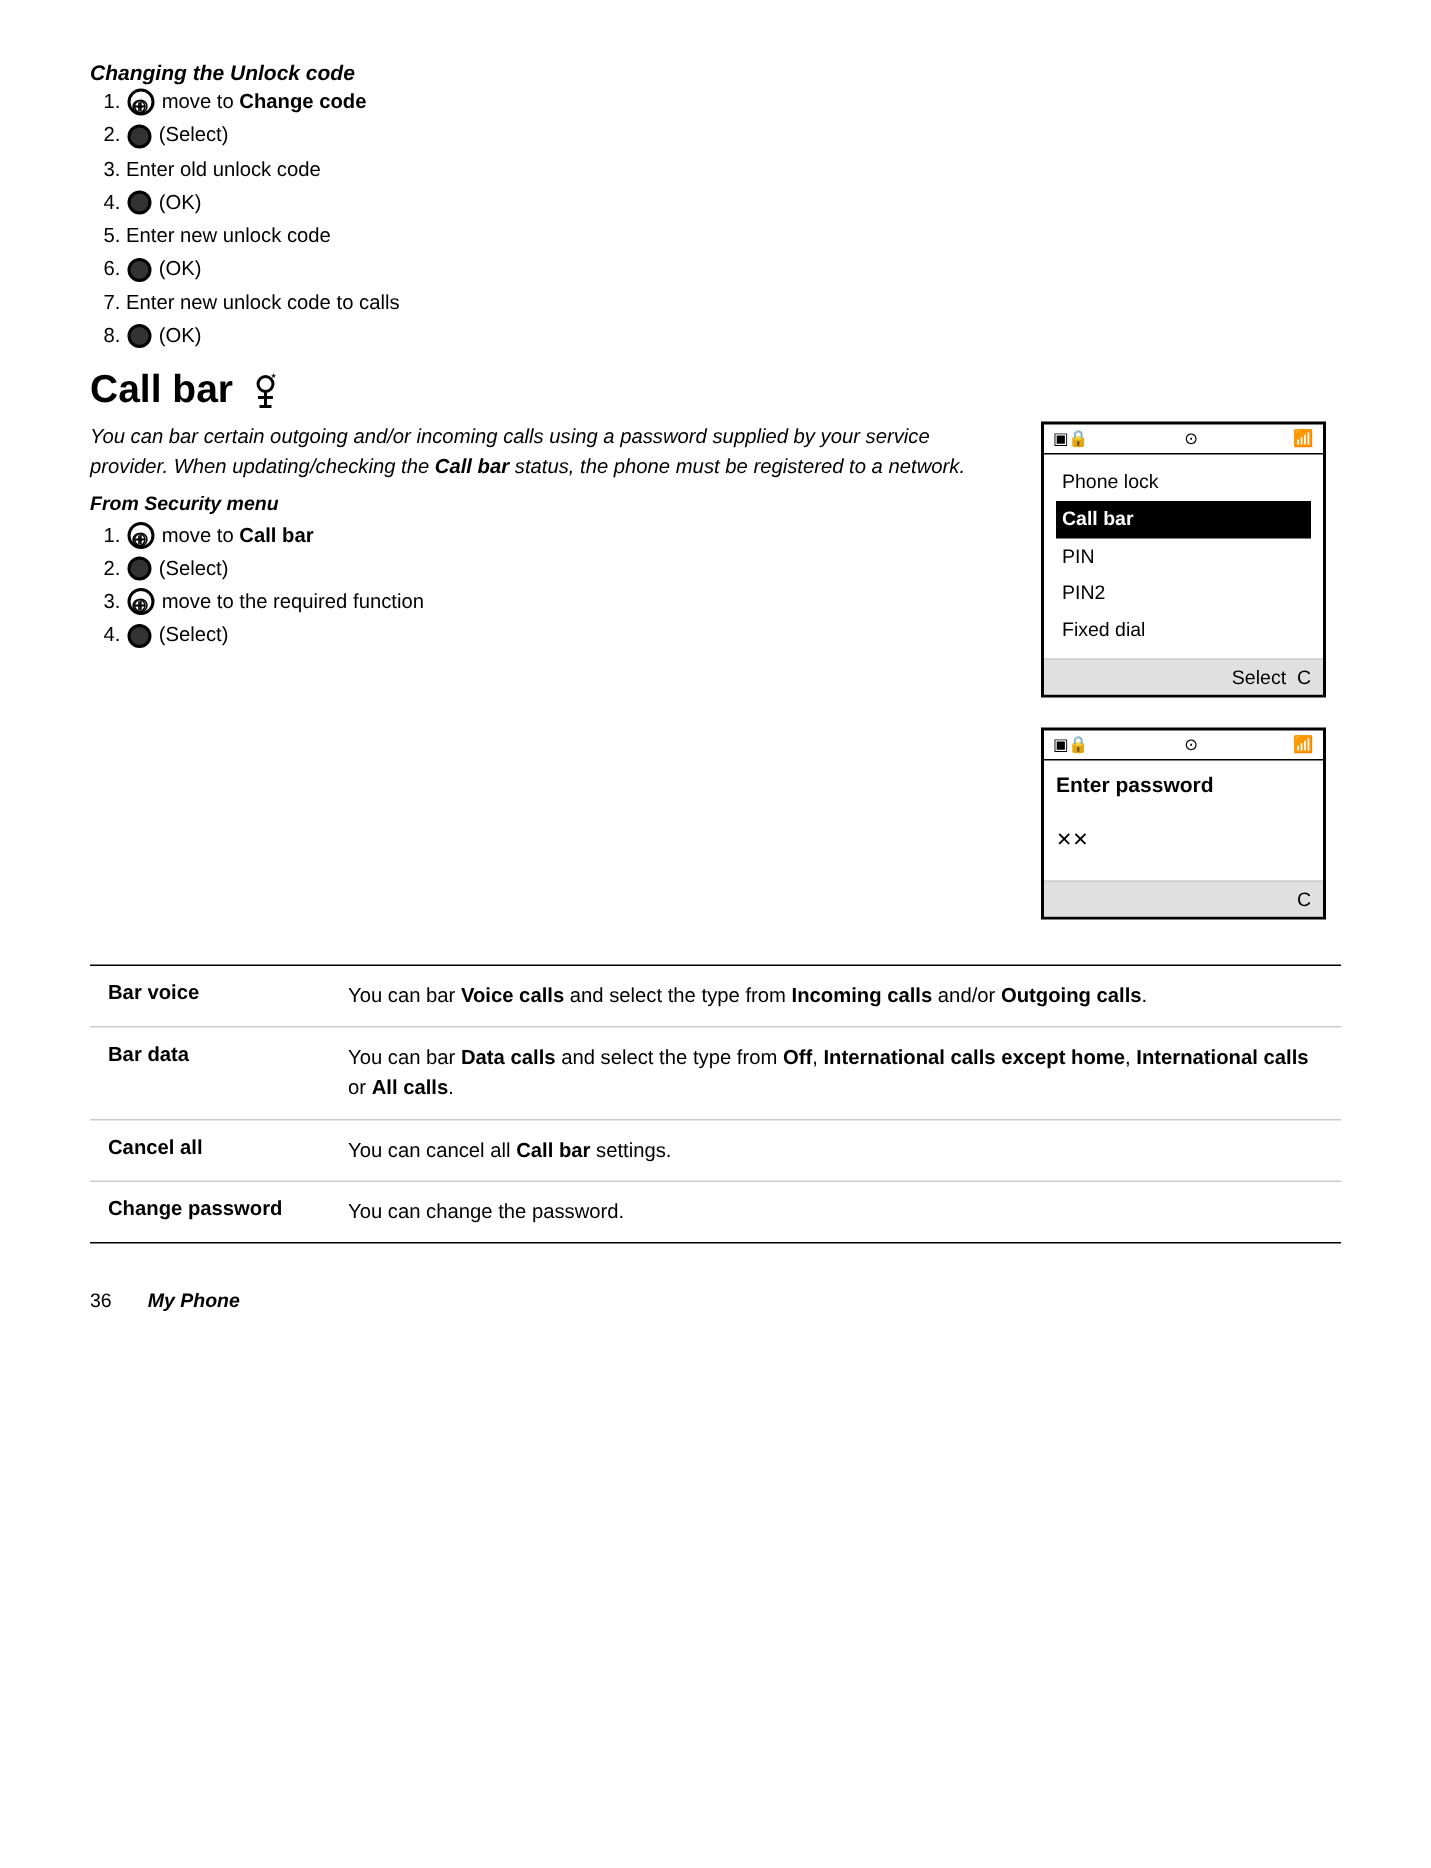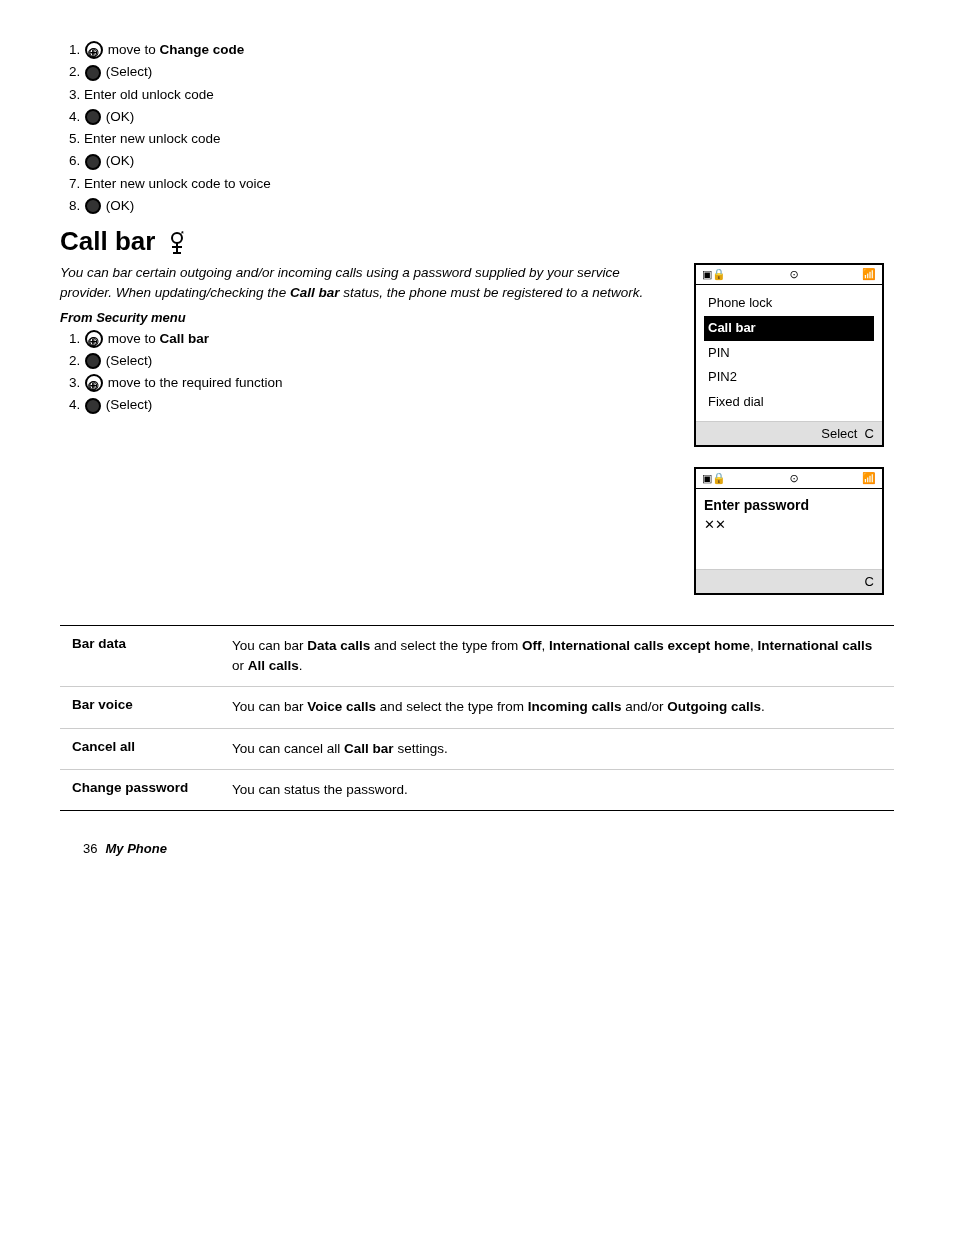--- a/index.html
+++ b/index.html
@@ -163,22 +163,21 @@
 
     .bottom-table td p {
       line-height: 1.5;
     }
 
     
     .page-footer {
       margin-top: 30px;
       display: flex;
       align-items: center;
-      gap: 8px;
-      margin-left: 23px;
+      gap: 24px;
     }
 
     .page-number {
       font-size: 13px;
     }
 
     .page-label {
       font-size: 13px;
       font-style: italic;
       font-weight: bold;
@@ -216,40 +215,41 @@
       position: relative;
       margin: 0 1px;
     }
   </style>
 </head>
 <body>
 
 <div>
 
   <div>
+    <div class="section-title">Changing the Unlock code</div>
     <ol>
       <li>
         <span class="joystick" title="navigation icon">⊕</span>
         move to <strong>Change code</strong>
       </li>
       <li>
         <span class="ok-btn"></span>
         <span> (Select)</span>
       </li>
       <li>Enter old unlock code</li>
       <li>
         <span class="ok-btn"></span>
         <span> (OK)</span>
       </li>
       <li>Enter new unlock code</li>
       <li>
         <span class="ok-btn"></span>
         <span> (OK)</span>
       </li>
-      <li>Enter new unlock code to voice</li>
+      <li>Enter new unlock code to calls</li>
       <li>
         <span class="ok-btn"></span>
         <span> (OK)</span>
       </li>
     </ol>
   </div>
 
   <div>
     <div class="callbar-heading">
       <span>Call bar</span>
@@ -315,58 +315,58 @@
           </div>
         </div>
 
         <div class="phone-screen screen-password">
           <div class="screen-statusbar">
             <span style="font-size:11px;">▣🔒</span>
             <span style="font-size:11px;">⊙</span>
             <span style="font-size:11px;">📶</span>
           </div>
           <div class="screen-body">
-            <div style="font-size:14px; font-weight:bold; margin-bottom:4px;">Enter password</div>
+            <div style="font-size:14px; font-weight:bold; margin-bottom:21px;">Enter password</div>
             <div style="font-size:13px;">✕✕</div>
           </div>
           <div class="screen-footer">
             <span>C</span>
           </div>
         </div>
       </div>
     </div>
   </div>
 
   <table class="bottom-table">
     <tbody>
         <tr>
+      <td><span>Bar voice</span></td>
+      <td>
+        <p>You can bar <strong>Voice calls</strong> and select the type from
+        <strong>Incoming calls</strong> and/or <strong>Outgoing calls</strong>.</p>
+      </td>
+    </tr>
+    <tr>
       <td><span>Bar data</span></td>
       <td>
         <p>You can bar <strong>Data calls</strong> and select the type from
         <strong>Off</strong>, <strong>International calls except home</strong>,
         <strong>International calls</strong> or <strong>All calls</strong>.</p>
-      </td>
-    </tr>
-    <tr>
-      <td><span>Bar voice</span></td>
-      <td>
-        <p>You can bar <strong>Voice calls</strong> and select the type from
-        <strong>Incoming calls</strong> and/or <strong>Outgoing calls</strong>.</p>
       </td>
     </tr>
     <tr>
       <td><span>Cancel all</span></td>
       <td>
         <p>You can cancel all <strong>Call bar</strong> settings.</p>
       </td>
     </tr>
     <tr>
       <td><span>Change password</span></td>
       <td>
-        <p>You can status the password.</p>
+        <p>You can change the password.</p>
       </td>
     </tr>
   </tbody>
     </table>
 
   <div class="page-footer">
     <span class="page-number">36</span>
     <span class="page-label">My Phone</span>
   </div>
 

